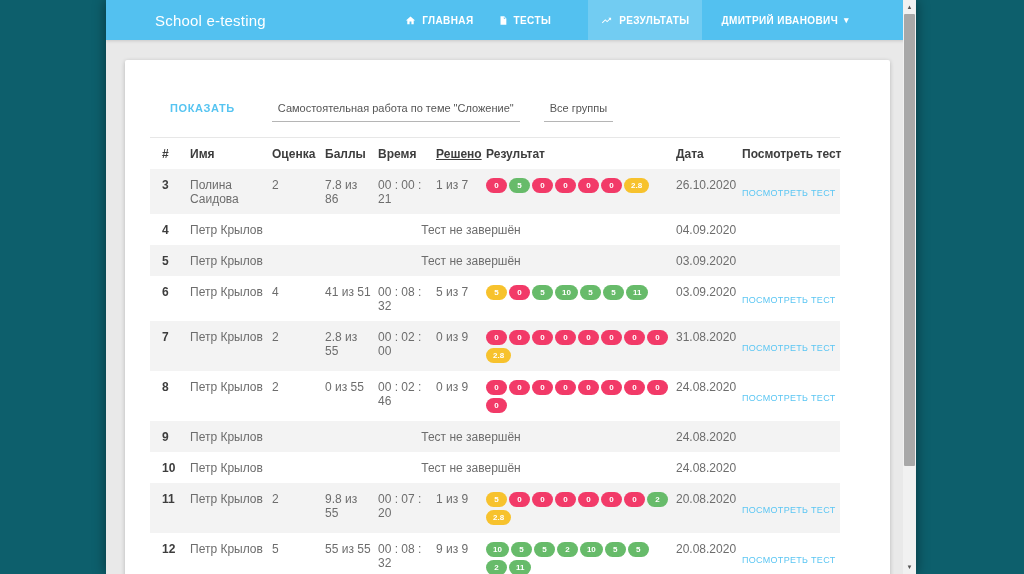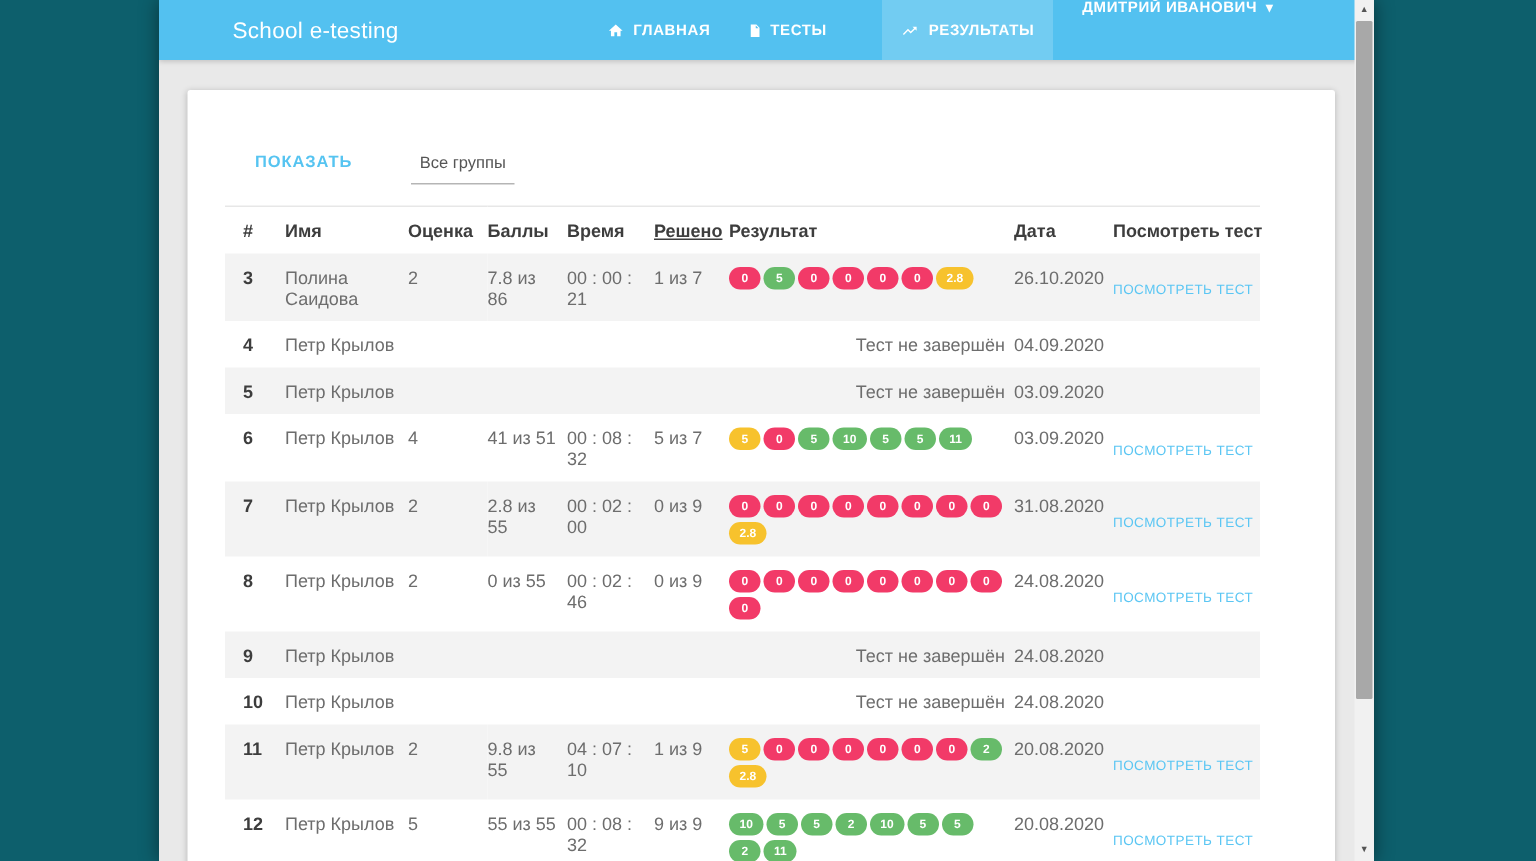--- a/index.html
+++ b/index.html
@@ -18,40 +18,40 @@
   }
   .brand { padding-left: 49px; font-size: 15px; font-weight: 400; letter-spacing: .2px; cursor: pointer; }
   .nav { display: flex; align-items: center; height: 100%; margin-left: auto; margin-right: 8px; }
   .nav-item {
     display: flex; align-items: center; gap: 6px; padding: 0 12px; height: 100%;
     font-size: 10px; font-weight: 700; letter-spacing: .4px; cursor: pointer; white-space: nowrap;
   }
   .nav-item.active { background: rgba(255,255,255,.18); margin-left: 25px; }
   .nav-item .nicon { display: flex; align-items: center; }
   .user-menu {
-    display: flex; align-items: flex-start; gap: 6px; padding: 0 12px; height: 100%;
+    display: flex; align-items: center; gap: 6px; padding: 0 12px; height: 100%;
     font-size: 10px; font-weight: 700; letter-spacing: .4px; cursor: pointer; margin-right: 55px; white-space: nowrap;
   }
   .caret { font-size: 9px; }
 
   
   .vscroll { position: absolute; top: 0; right: 0; width: 13px; height: 574px; background: #f1f1f1; z-index: 5; }
   .scroll-btn { height: 14px; display: flex; align-items: center; justify-content: center; font-size: 6px; color: #555; cursor: pointer; }
   .scroll-btn.down { position: absolute; bottom: 0; left: 0; right: 0; }
   .scroll-thumb { position: absolute; top: 14px; left: 1px; width: 11px; height: 452px; background: #a8a8a8; border-radius: 1px; cursor: grab; }
 
   
   .page { height: 534px; }
   .card {
     margin: 20px 26px 0 19px; width: 765px; min-height: 560px; background: #fff;
     border-radius: 2px; box-shadow: 0 1px 4px rgba(0,0,0,.22);
     padding: 42px 0 0 25px;
   }
 
-  .filters { display: flex; align-items: center; padding-left: 20px; margin-bottom: 14px; gap: 15px; }
+  .filters { display: flex; align-items: flex-start; padding-left: 20px; margin-bottom: 14px; }
   .show-btn {
     background: none; border: none; color: #56c4f1; font-family: inherit;
     font-size: 11px; font-weight: 700; letter-spacing: .6px; cursor: pointer; padding: 0 0 9px 0;
   }
   .select {
     font-size: 11px; color: #555; border-bottom: 1px solid #b5b5b5;
     padding: 0 6px 7px 6px; text-align: center; white-space: nowrap; cursor: pointer;
   }
   .test-select { margin-left: 37px; min-width: 192px; }
   .group-select { margin-left: 24px; min-width: 62px; }
@@ -60,21 +60,21 @@
   table.results { border-collapse: collapse; table-layout: fixed; width: 690px; border-top: 1px solid #e7e7e7; }
   th {
     text-align: left; font-size: 12px; font-weight: 700; color: #3d3d3d;
     padding: 9px 6px 8px 0; white-space: nowrap;
   }
   th:first-child, td:first-child { padding-left: 12px; }
   tbody tr:nth-child(odd) { background: #f3f3f3; }
   td { font-size: 12px; color: #6d6d6d; vertical-align: top; padding: 9px 6px 8px 0; }
   td.c-num { font-weight: 700; color: #3d3d3d; }
   td.c-date { white-space: nowrap; }
-  td.c-status { text-align: right; }
+  td.c-status { text-align: center; }
   td.c-link { vertical-align: middle; text-align: center; }
   .view-link { color: #5bc6f3; font-size: 9px; font-weight: 400; letter-spacing: .3px; cursor: pointer; white-space: nowrap; }
   .badges { width: 184px; display: flex; flex-wrap: wrap; column-gap: 2px; row-gap: 3px; }
   .badge {
     min-width: 21px; height: 15px; line-height: 15px; padding: 0 7px; border-radius: 8px;
     color: #fff; font-size: 8px; font-weight: 700; text-align: center; flex: 0 0 auto;
   }
 </style>
 </head>
 <body>
@@ -113,20 +113,21 @@
       <span>ДМИТРИЙ ИВАНОВИЧ</span>
       <span class="caret">▾</span>
     </div>
   </header>
 
   <div class="page">
     <div class="card">
 
       <div class="filters">
         <button class="show-btn">ПОКАЗАТЬ</button>
+        <div class="select test-select">Самостоятельная работа по теме "Сложение"</div>
         <div class="select group-select">Все группы</div>
       </div>
 
       <table class="results">
         <thead>
             <tr id="thead-row">
               <th style="width: 40px;">#</th>
               <th style="width: 82px;">Имя</th>
               <th style="width: 53px;">Оценка</th>
               <th style="width: 53px;">Баллы</th>
@@ -252,21 +253,21 @@
               <td class="c-name">Петр Крылов</td>
               <td class="c-status" colspan="5">Тест не завершён</td>
               <td class="c-date">24.08.2020</td>
               <td class="c-link"></td>
             </tr>
             <tr>
               <td class="c-num">11</td>
               <td class="c-name">Петр Крылов</td>
               <td>2</td>
               <td>9.8 из 55</td>
-              <td>04 : 07 : 10</td>
+              <td>00 : 07 : 20</td>
               <td>1 из 9</td>
               <td class="c-res">
                 <div class="badges">
                   <span class="badge" style="background: rgb(247, 194, 45);">5</span>
                   <span class="badge" style="background: rgb(242, 58, 104);">0</span>
                   <span class="badge" style="background: rgb(242, 58, 104);">0</span>
                   <span class="badge" style="background: rgb(242, 58, 104);">0</span>
                   <span class="badge" style="background: rgb(242, 58, 104);">0</span>
                   <span class="badge" style="background: rgb(242, 58, 104);">0</span>
                   <span class="badge" style="background: rgb(242, 58, 104);">0</span>

